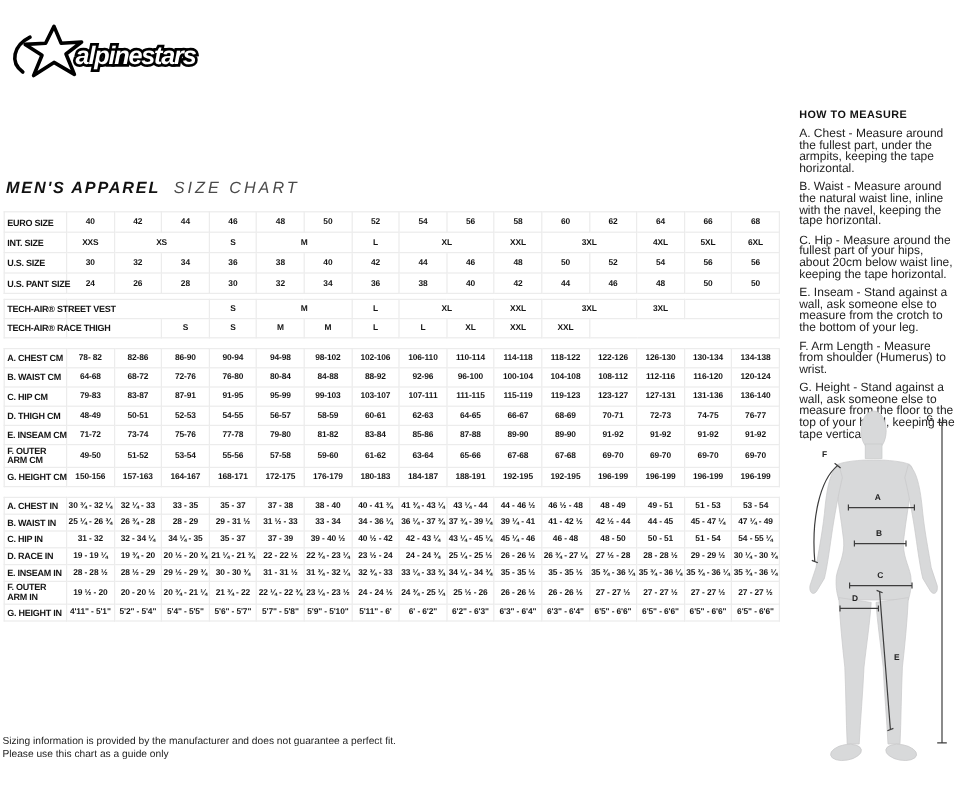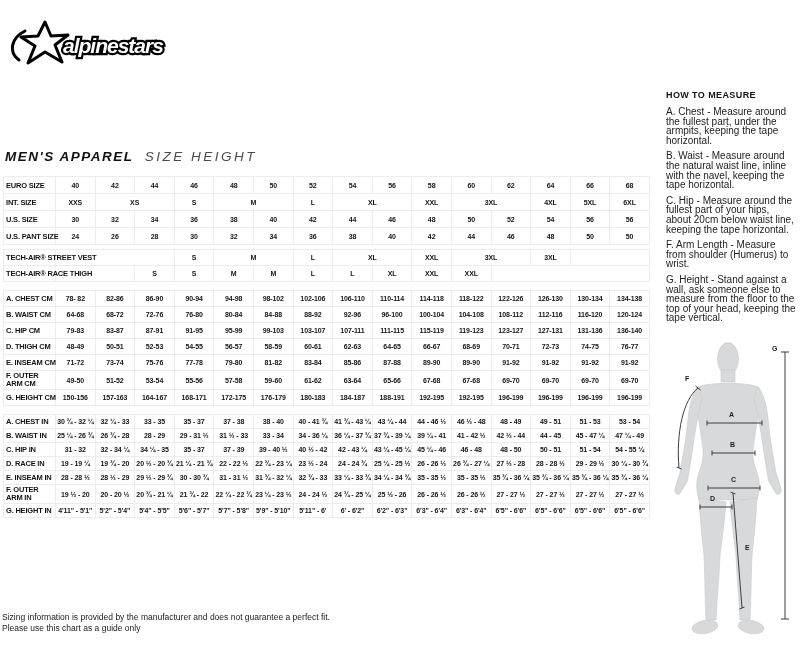--- a/index.html
+++ b/index.html
@@ -36,21 +36,21 @@
 <body>
 
 <svg id="logo" width="170" height="52" viewBox="0 0 170 52">
   <path d="M40,4 L46,18 L63,17 L50,27 L57,44 L40,34 L23,45 L30,28 L16,19 L33,18 Z" fill="#fff" stroke="#000" stroke-width="3" stroke-linejoin="round"></path>
   <path d="M14,42 C3,34 6,20 20,13" fill="none" stroke="#000" stroke-width="3" stroke-linecap="round"></path>
   <text x="58" y="35" font-family="Liberation Sans, sans-serif" font-size="21" font-style="italic" font-weight="900" letter-spacing="-1" fill="#fff" stroke="#000" stroke-width="4.5" paint-order="stroke">alpinestars</text>
 </svg>
 
 <div id="title">
   <span class="t-bold">MEN'S APPAREL</span>
-  <span class="t-light">SIZE HEIGHT</span>
+  <span class="t-light">SIZE CHART</span>
 </div>
 
 <table id="sizetable">
   <colgroup id="cols">
       <col style="width: 52px;">
       <col style="width: 39.6px;">
       <col style="width: 39.6px;">
       <col style="width: 39.6px;">
       <col style="width: 39.6px;">
       <col style="width: 39.6px;">
@@ -423,20 +423,21 @@
       </tr>
     </tbody>
 </table>
 
 <div id="panel">
   <h3>HOW TO MEASURE</h3>
   <div id="paras">
       <p>A. Chest - Measure around the fullest part, under the armpits, keeping the tape horizontal.</p>
       <p>B. Waist - Measure around the natural waist line, inline with the navel, keeping the tape horizontal.</p>
       <p>C. Hip - Measure around the fullest part of your hips, about 20cm below waist line, keeping the tape horizontal.</p>
+      <p>E. Inseam - Stand against a wall, ask someone else to measure from the crotch to the bottom of your leg.</p>
       <p>F. Arm Length - Measure from shoulder (Humerus) to wrist.</p>
       <p>G. Height - Stand against a wall, ask someone else to measure from the floor to the top of your head, keeping the tape vertical.</p>
     </div>
 </div>
 
 <svg id="diagram" width="142" height="317" viewBox="0 0 142 317">
   <g fill="#d8d9da" stroke="#c8c9ca" stroke-width="0.6">
     <ellipse cx="70" cy="21" rx="10.5" ry="16.5"></ellipse>
     <rect x="63" y="32" width="14" height="12"></rect>
     <path d="M40,49 C52,44 88,44 100,49 C103,51 103,56 102,62 C100,78 97,95 95,112 C94,125 99,132 101,142

